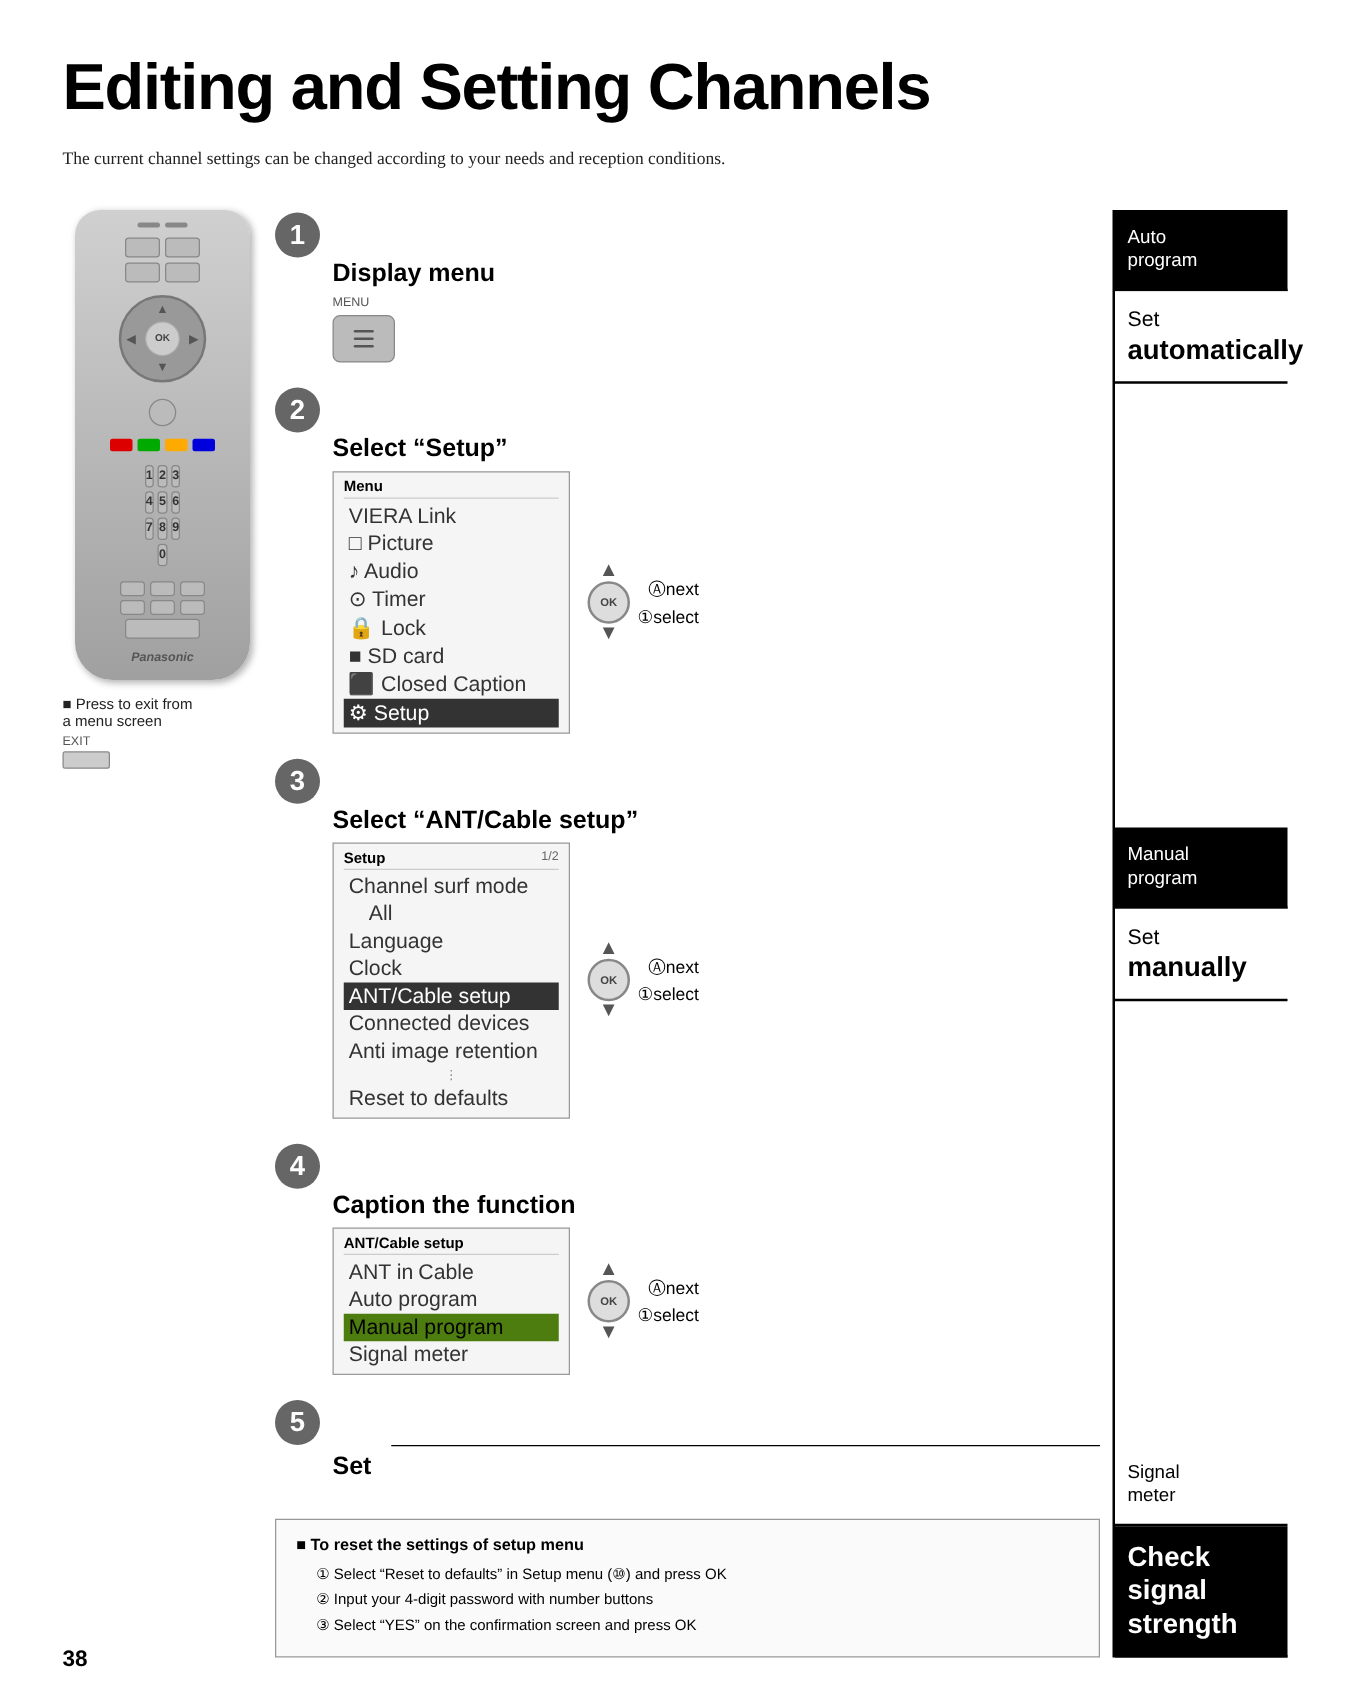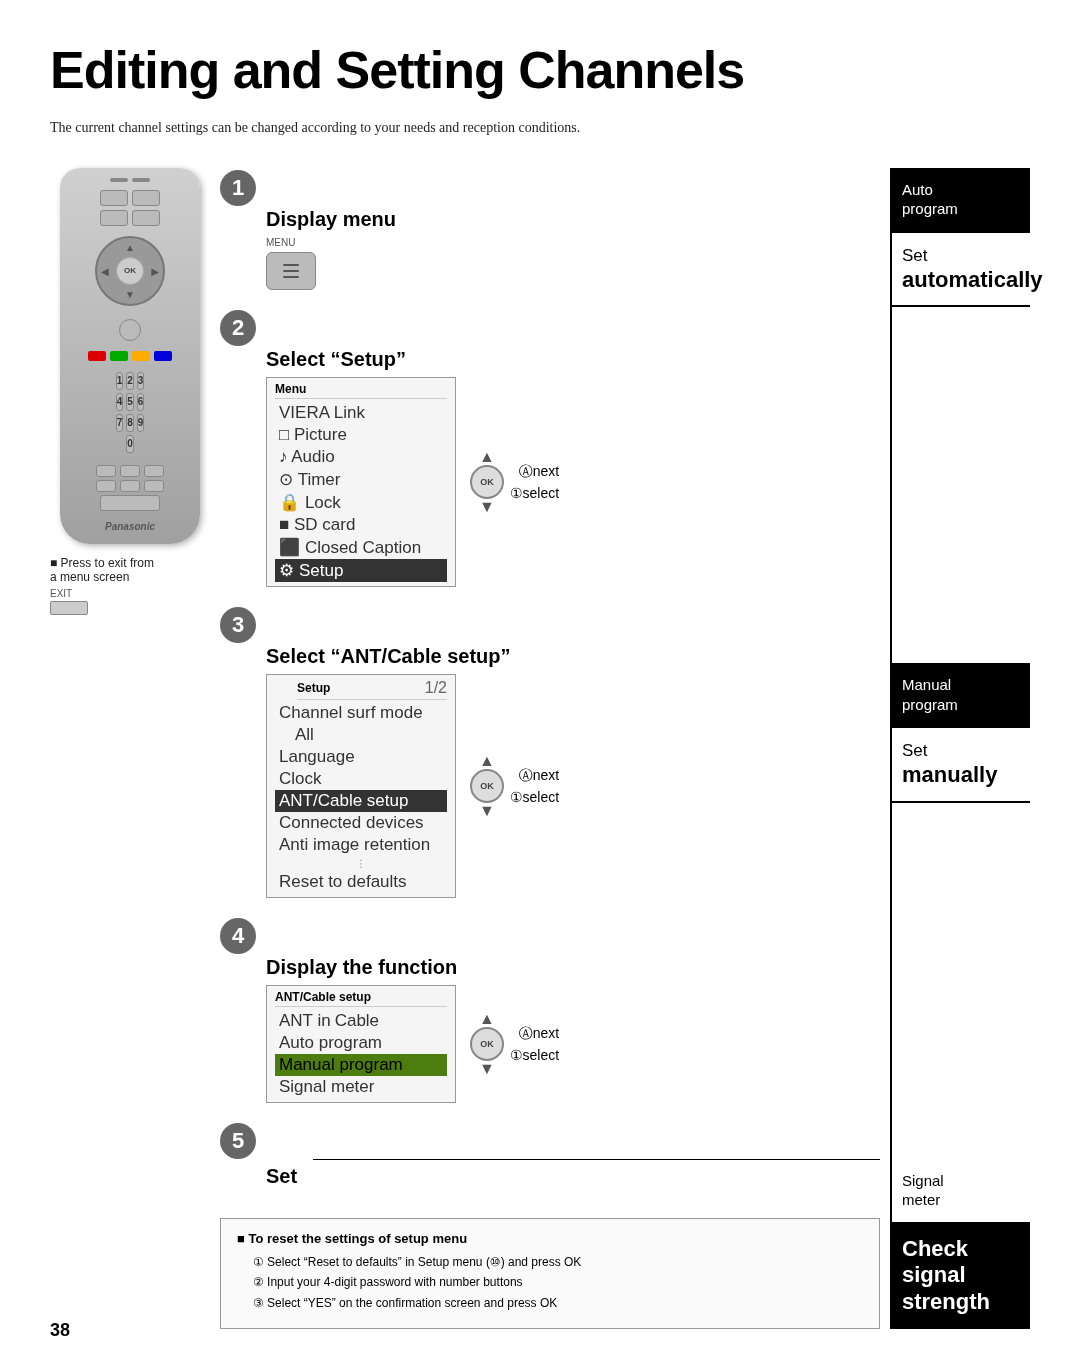--- a/index.html
+++ b/index.html
@@ -445,24 +445,23 @@
     }
 
     
     .menu-header-row {
       display: flex;
       justify-content: space-between;
       align-items: center;
       border-bottom: 1px solid #ccc;
       margin-bottom: 2px;
       padding-bottom: 2px;
-      margin-left: 22px;
     }
     .menu-page-indicator {
-      font-size: 16px;
+      font-size: 10px;
       color: #666;
     }
 
     
     .menu-dotted {
       text-align: center;
       font-size: 10px;
       color: #888;
       margin: 2px 0;
     }
@@ -649,21 +648,21 @@
                 </div>
               </div>
             </div>
           </div>
 
           <div class="step-block">
             <div class="step-number-circle">
               <span>4</span>
             </div>
             <div class="step-content">
-              <div class="step-title">Display the function</div>
+              <div class="step-title">Caption the function</div>
               <div class="step-with-arrow">
                 <div class="function-menu-box">
                   <div class="menu-box-title">ANT/Cable setup</div>
                   <div class="menu-item">ANT in <span style="float:right;">Cable</span></div>
                   <div class="menu-item">Auto program</div>
                   <div class="menu-item selected-row">Manual program</div>
                   <div class="menu-item">Signal meter</div>
                 </div>
                 <div class="nav-with-labels">
                   <div class="nav-graphic">

